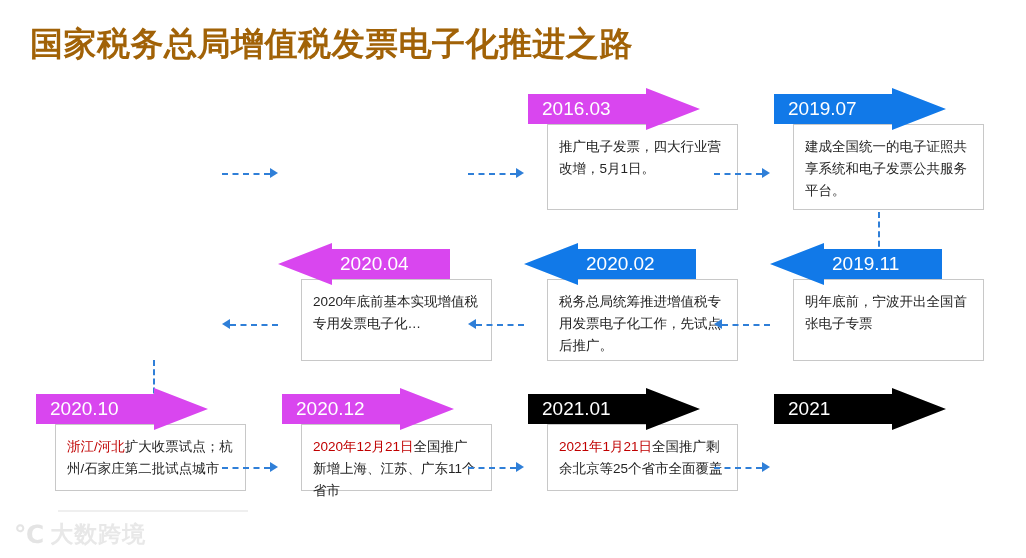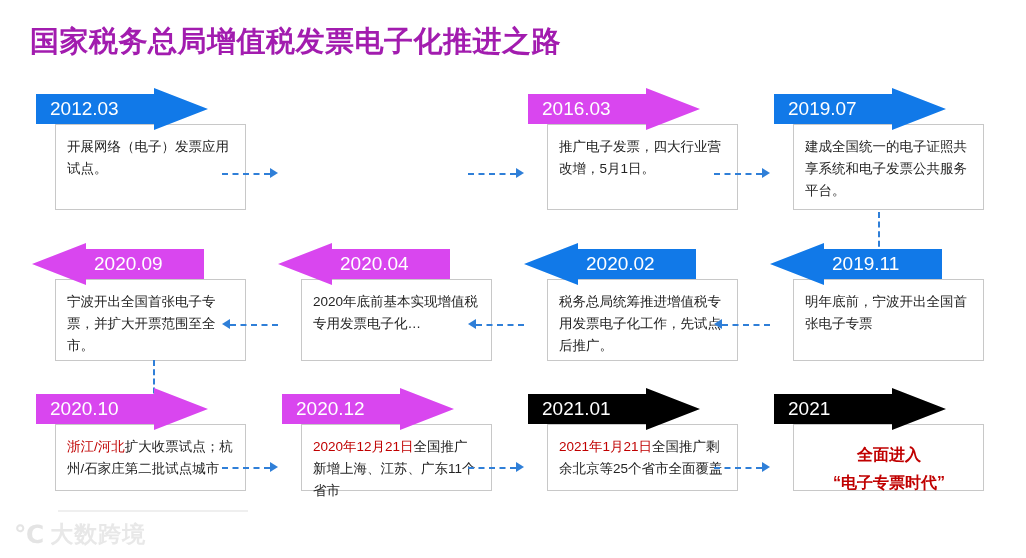--- a/index.html
+++ b/index.html
@@ -13,23 +13,23 @@
     position: relative;
     font-family: "Liberation Sans", "DejaVu Sans", sans-serif;
     overflow: hidden;
   }
 
   
   #page-title {
     position: absolute;
     left: 30px;
     top: 22px;
-    font-size: 29px;
+    font-size: 33px;
     font-weight: bold;
-    color: #a21caf;
+    color: #a16207;
     letter-spacing: 0.5px;
     white-space: nowrap;
   }
 
   
   .row {
     position: absolute;
     left: 0;
     width: 1026px;
     height: 145px;
@@ -185,24 +185,20 @@
     background: #efefef;
   }
 </style>
 </head>
 <body>
 
 <div id="page-title">国家税务总局增值税发票电子化推进之路</div>
 
 <div class="row" id="row-1">
 
-  <div class="cell c0">
-    <div class="banner right blue">2012.03</div>
-    <div class="box">开展网络（电子）发票应用试点。</div>
-  </div>
 
 
   <div class="cell c2">
     <div class="banner right orange">2016.03</div>
     <div class="box">推广电子发票，四大行业营改增，5月1日。</div>
   </div>
 
   <div class="cell c3">
     <div class="banner right blue">2019.07</div>
     <div class="box">建成全国统一的电子证照共享系统和电子发票公共服务平台。</div>
@@ -217,24 +213,20 @@
     <div class="head"></div>
   </div>
   <div class="hconn to-right" style="left:714px; top:80px; width:56px;">
     <div class="dash" style="width:48px;"></div>
     <div class="head"></div>
   </div>
 </div>
 
 <div class="row" id="row-2">
 
-  <div class="cell c0">
-    <div class="banner left orange">2020.09</div>
-    <div class="box">宁波开出全国首张电子专票，并扩大开票范围至全市。</div>
-  </div>
 
   <div class="cell c1">
     <div class="banner left orange">2020.04</div>
     <div class="box">2020年底前基本实现增值税专用发票电子化…</div>
   </div>
 
   <div class="cell c2">
     <div class="banner left blue">2020.02</div>
     <div class="box">税务总局统筹推进增值税专用发票电子化工作，先试点后推广。</div>
   </div>
@@ -270,24 +262,20 @@
     <div class="box"><span class="red">2020年12月21日</span><span>全国推广新增上海、江苏、广东11个省市</span></div>
   </div>
 
   <div class="cell c2">
     <div class="banner right teal">2021.01</div>
     <div class="box"><span class="red">2021年1月21日</span><span>全国推广剩余北京等25个省市全面覆盖</span></div>
   </div>
 
   <div class="cell c3">
     <div class="banner right teal">2021</div>
-    <div class="box center-red">
-      <div>全面进入</div>
-      <div>“电子专票时代”</div>
-    </div>
   </div>
 
   <div class="hconn to-right" style="left:222px; top:74px; width:56px;">
     <div class="dash" style="width:48px;"></div>
     <div class="head"></div>
   </div>
   <div class="hconn to-right" style="left:468px; top:74px; width:56px;">
     <div class="dash" style="width:48px;"></div>
     <div class="head"></div>
   </div>

